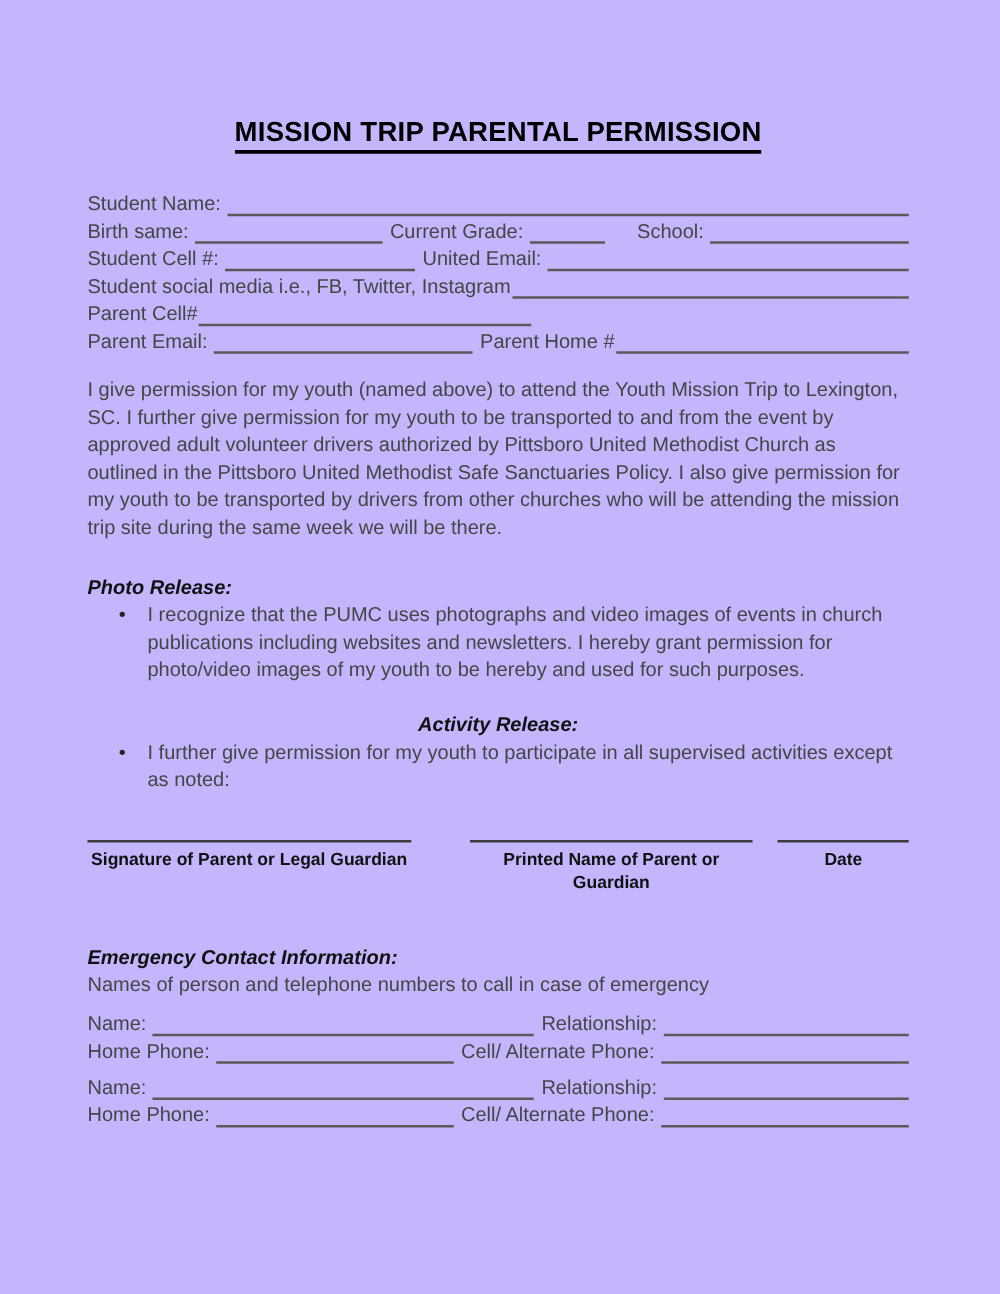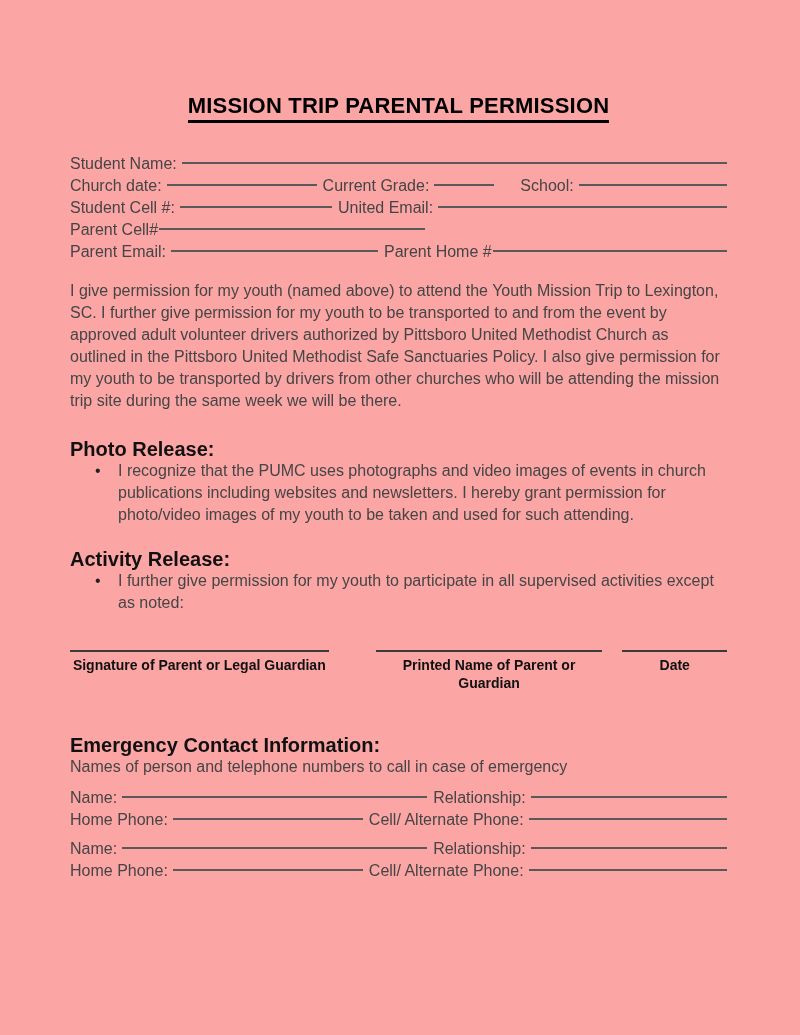--- a/index.html
+++ b/index.html
@@ -1,20 +1,20 @@
 <!DOCTYPE html>
 <html><head>
 <meta charset="utf-8">
 <style>
   * { margin: 0; padding: 0; box-sizing: border-box; }
   html, body { background: #ffffff; }
   .page {
     width: 800px;
     height: 1035px;
-    background: #fca5a5;
+    background: #c4b5fd;
     padding: 93px 73px 0 70px;
     font-family: "Liberation Sans", "DejaVu Sans", sans-serif;
     font-size: 16px;
     line-height: 22px;
     color: #454545;
     overflow: hidden;
   }
   .title {
     text-align: center;
     font-size: 22px;
@@ -22,48 +22,49 @@
     font-weight: bold;
     color: #000000;
   }
   .title-inner {
     display: inline-block;
     border-bottom: 3px solid #000000;
     padding-bottom: 1px;
     letter-spacing: 0.2px;
   }
   .form-rows { margin-top: 30px; }
-  .row { display: flex; align-items: center; line-height: 22px; }
+  .row { display: flex; align-items: flex-end; line-height: 22px; }
   .lbl { white-space: nowrap; }
   .blank {
     border-bottom: 2px solid #595959;
     margin-left: 5px;
     margin-bottom: 2px;
     display: inline-block;
   }
   .blank.grow { flex: 1 1 auto; }
   .blank.no-gap { margin-left: 1px; }
   .ml6  { margin-left: 6px; }
   .ml26 { margin-left: 26px; }
   .w150 { width: 150px; flex: none; }
   .w60  { width: 60px;  flex: none; }
   .w152 { width: 152px; flex: none; }
   .w207 { width: 207px; flex: none; }
   .w266 { width: 266px; flex: none; }
   .w305 { width: 305px; flex: none; }
   .w190 { width: 190px; flex: none; }
   .permission { margin-top: 17px; width: 657px; }
   .section-heading {
-    font-size: 20px;
+    font-size: 16px;
     line-height: 22px;
     font-weight: bold;
     color: #111111;
+    font-style: italic;
   }
   .mt26 { margin-top: 26px; }
-  .mt22 { margin-top: 22px; }
+  .mt22 { margin-top: 22px; text-align: center; }
   .mt50 { margin-top: 42px; }
   .bullet-item { display: flex; }
   .bullet-glyph {
     flex: none;
     width: 23px;
     margin-left: 25px;
     color: #222222;
   }
   .bullet-text { flex: 1 1 auto; max-width: 590px; }
   .bullet-text.wide { max-width: 640px; }
@@ -96,51 +97,55 @@
   <h1 class="title">
     <span class="title-inner">MISSION TRIP PARENTAL PERMISSION</span>
   </h1>
 
   <div class="form-rows">
     <div class="row">
       <span class="lbl">Student Name:</span>
       <span class="blank grow"></span>
     </div>
     <div class="row">
-      <span class="lbl">Church date:</span>
+      <span class="lbl">Birth same:</span>
       <span class="blank w150"></span>
       <span class="lbl ml6">Current Grade:</span>
       <span class="blank w60"></span>
       <span class="lbl ml26">School:</span>
       <span class="blank grow"></span>
     </div>
     <div class="row">
       <span class="lbl">Student Cell #:</span>
       <span class="blank w152"></span>
       <span class="lbl ml6">United Email:</span>
       <span class="blank grow"></span>
     </div>
     <div class="row">
+      <span class="lbl">Student social media i.e., FB, Twitter, Instagram</span>
+      <span class="blank grow no-gap"></span>
+    </div>
+    <div class="row">
       <span class="lbl">Parent Cell#</span>
       <span class="blank w266 no-gap"></span>
     </div>
     <div class="row">
       <span class="lbl">Parent Email:</span>
       <span class="blank w207"></span>
       <span class="lbl ml6">Parent Home #</span>
       <span class="blank grow no-gap"></span>
     </div>
   </div>
 
   <p class="permission">I give permission for my youth (named above) to attend the Youth Mission Trip to Lexington, SC.  I further give permission for my youth to be transported to and from the event by approved adult volunteer drivers authorized by Pittsboro United Methodist Church as outlined in the Pittsboro United Methodist Safe Sanctuaries Policy. I also give permission for my youth to be transported by drivers from other churches who will be attending the mission trip site during the same week we will be there.</p>
 
   <h2 class="section-heading mt26">Photo Release:</h2>
   <div class="bullet-item">
     <span class="bullet-glyph">•</span>
-    <span class="bullet-text">I recognize that the PUMC uses photographs and video images of events in church publications including websites and newsletters. I hereby grant permission for photo/video images of my youth to be taken and used for such attending.</span>
+    <span class="bullet-text">I recognize that the PUMC uses photographs and video images of events in church publications including websites and newsletters. I hereby grant permission for photo/video images of my youth to be hereby and used for such purposes.</span>
   </div>
 
   <h2 class="section-heading mt22">Activity Release:</h2>
   <div class="bullet-item">
     <span class="bullet-glyph">•</span>
     <span class="bullet-text wide">I further give permission for my youth to participate in all supervised activities except as noted:</span>
   </div>
 
   <div class="sig-row">
     <div class="sig-col1">

